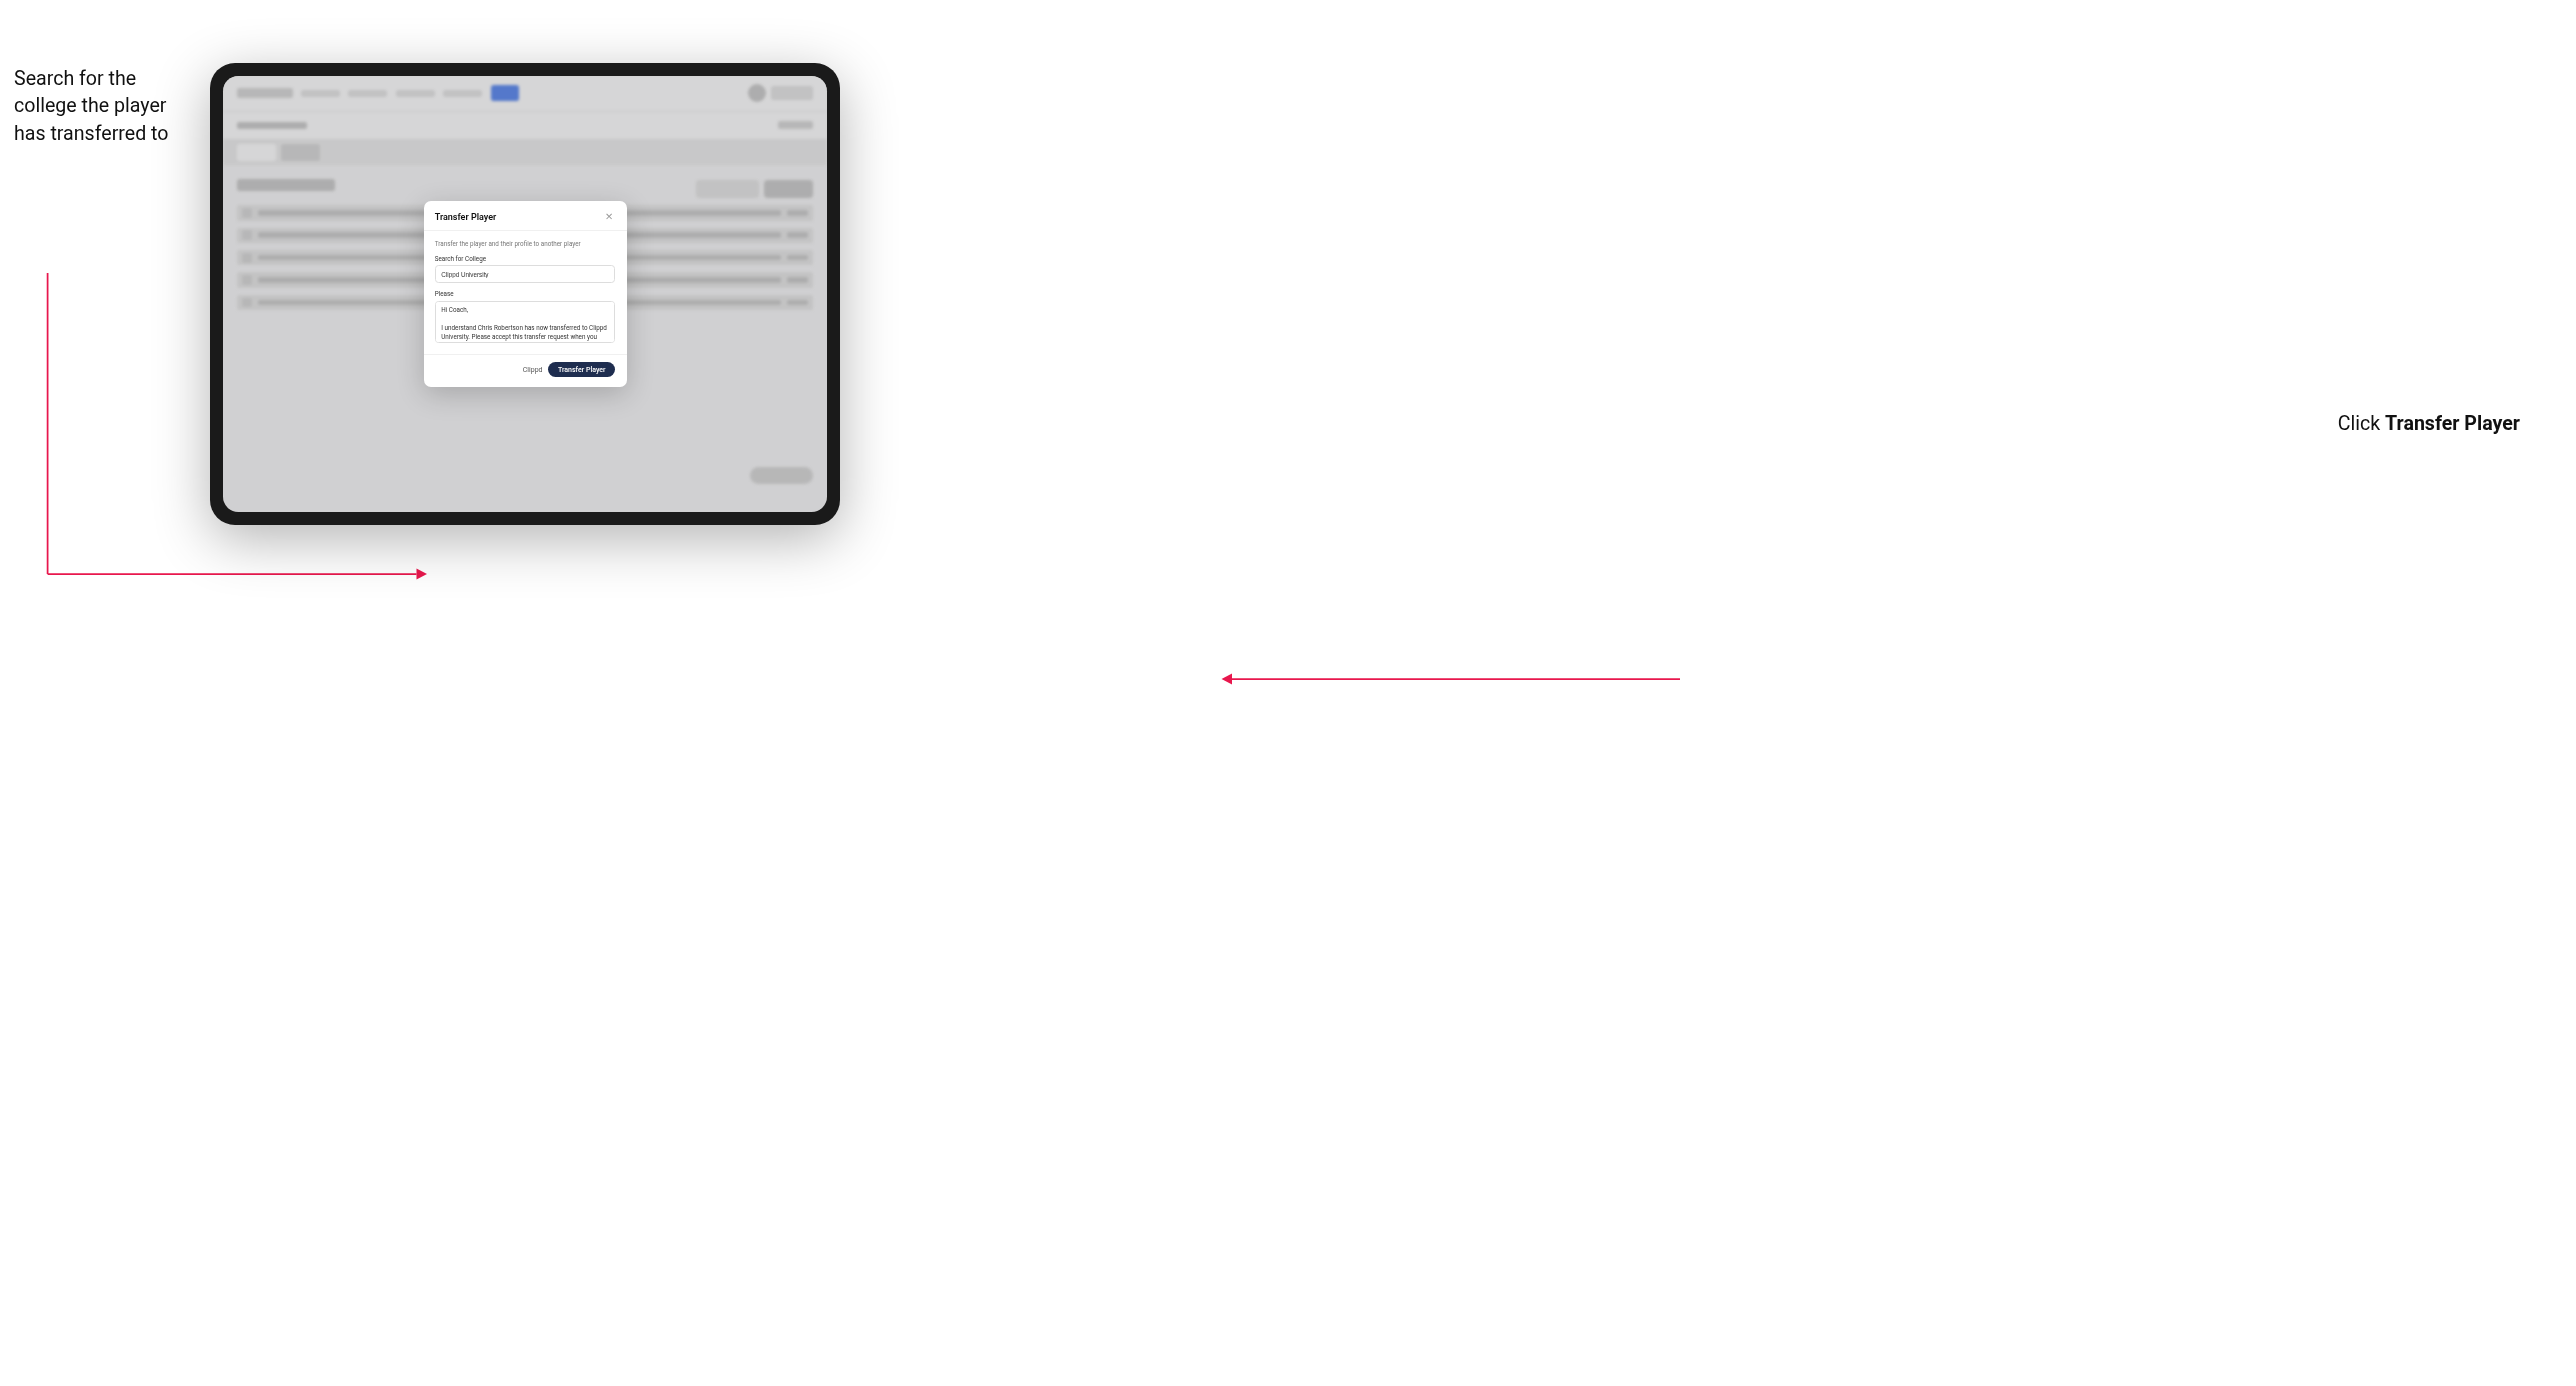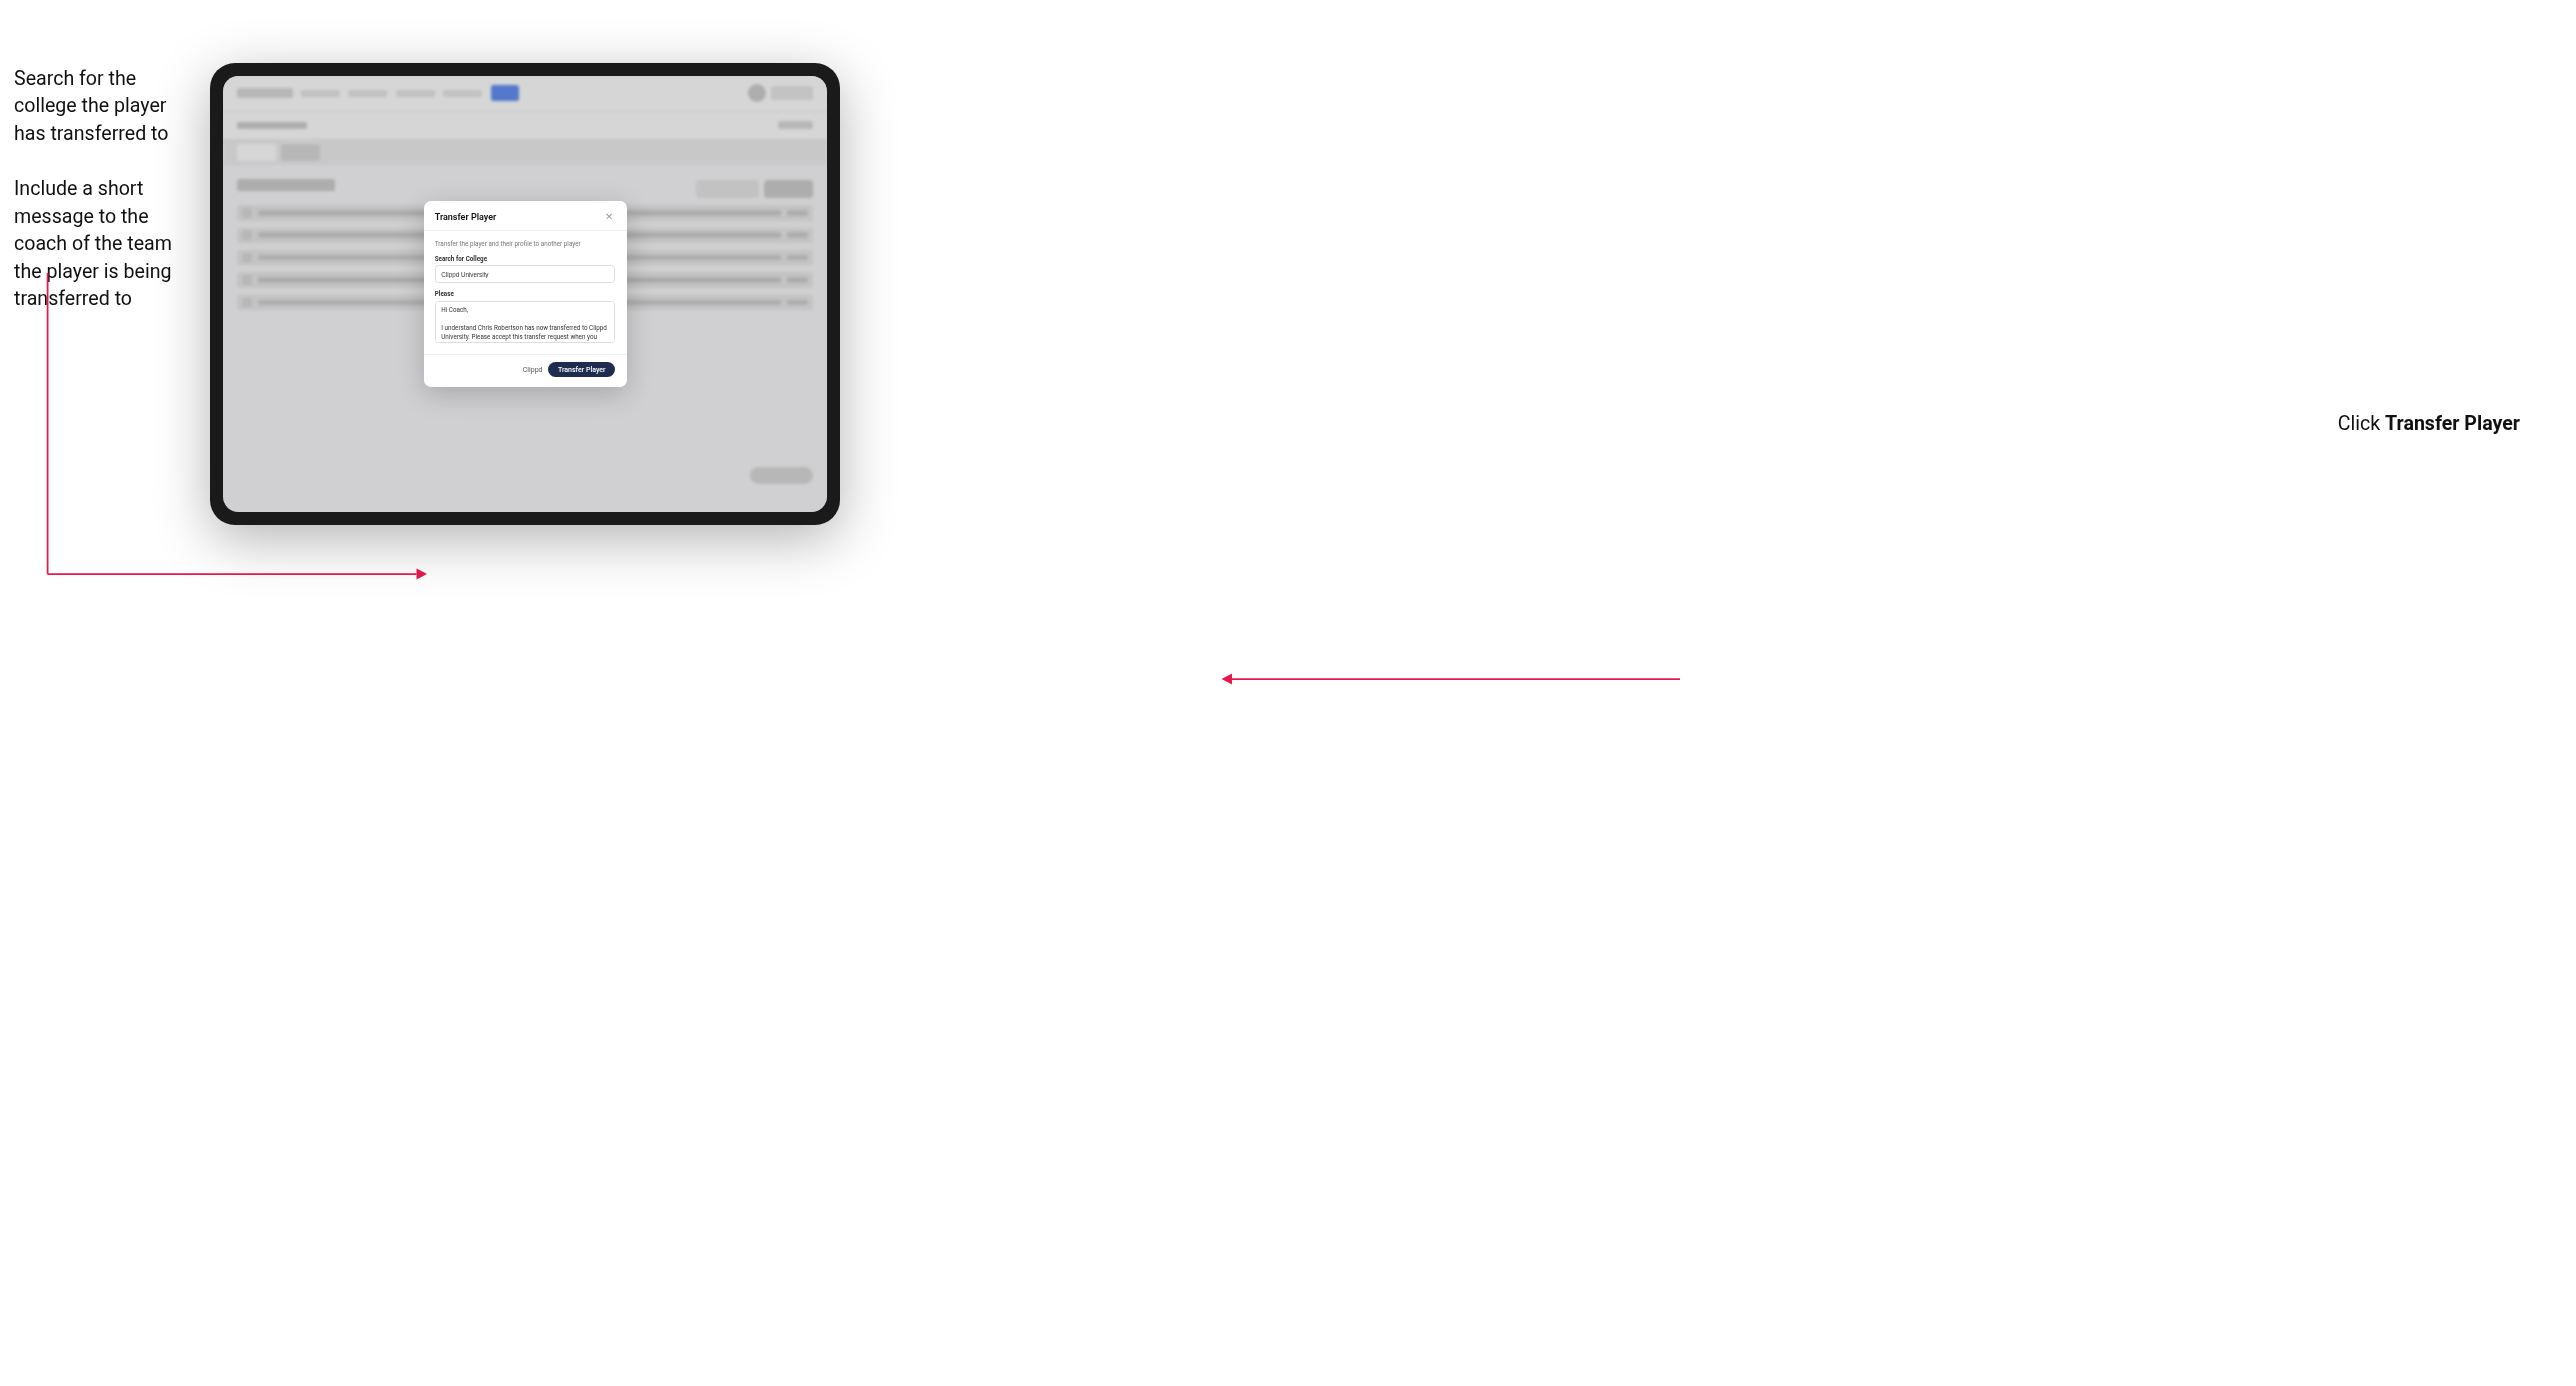--- a/index.html
+++ b/index.html
@@ -277,21 +277,21 @@
     .modal-body {
       padding: 8.4px 11.2px;
     }
     .modal-description {
       font-size: 6.3px;
       color: #777;
       margin-bottom: 7px;
     }
     .modal-label {
       font-size: 6.3px;
-      font-weight: 700;
+      font-weight: 400;
       color: #333;
       margin-bottom: 2.8px;
     }
     .modal-input {
       width: 100%;
       height: 18px;
       border: 0.7px solid #ddd;
       border-radius: 3.5px;
       padding: 0 5.6px;
       font-size: 6.3px;
@@ -338,21 +338,20 @@
       font-weight: 500;
       cursor: pointer;
       font-family: inherit;
     }
   </style>
 </head>
 <body>
 
 <div class="annotation-left">
   <p>Search for the college the player has transferred to</p>
-  <p>Include a short message to the coach of the team the player is being transferred to</p>
 </div>
 
 <div class="annotation-right">
   <span>Click </span><strong>Transfer Player</strong>
 </div>
 
 <svg class="arrow-svg" viewBox="0 0 3680 1980" width="2576" height="1386">
 
   <line x1="68" y1="390" x2="68" y2="820" stroke="#e8174d" stroke-width="2.5"></line>
 

